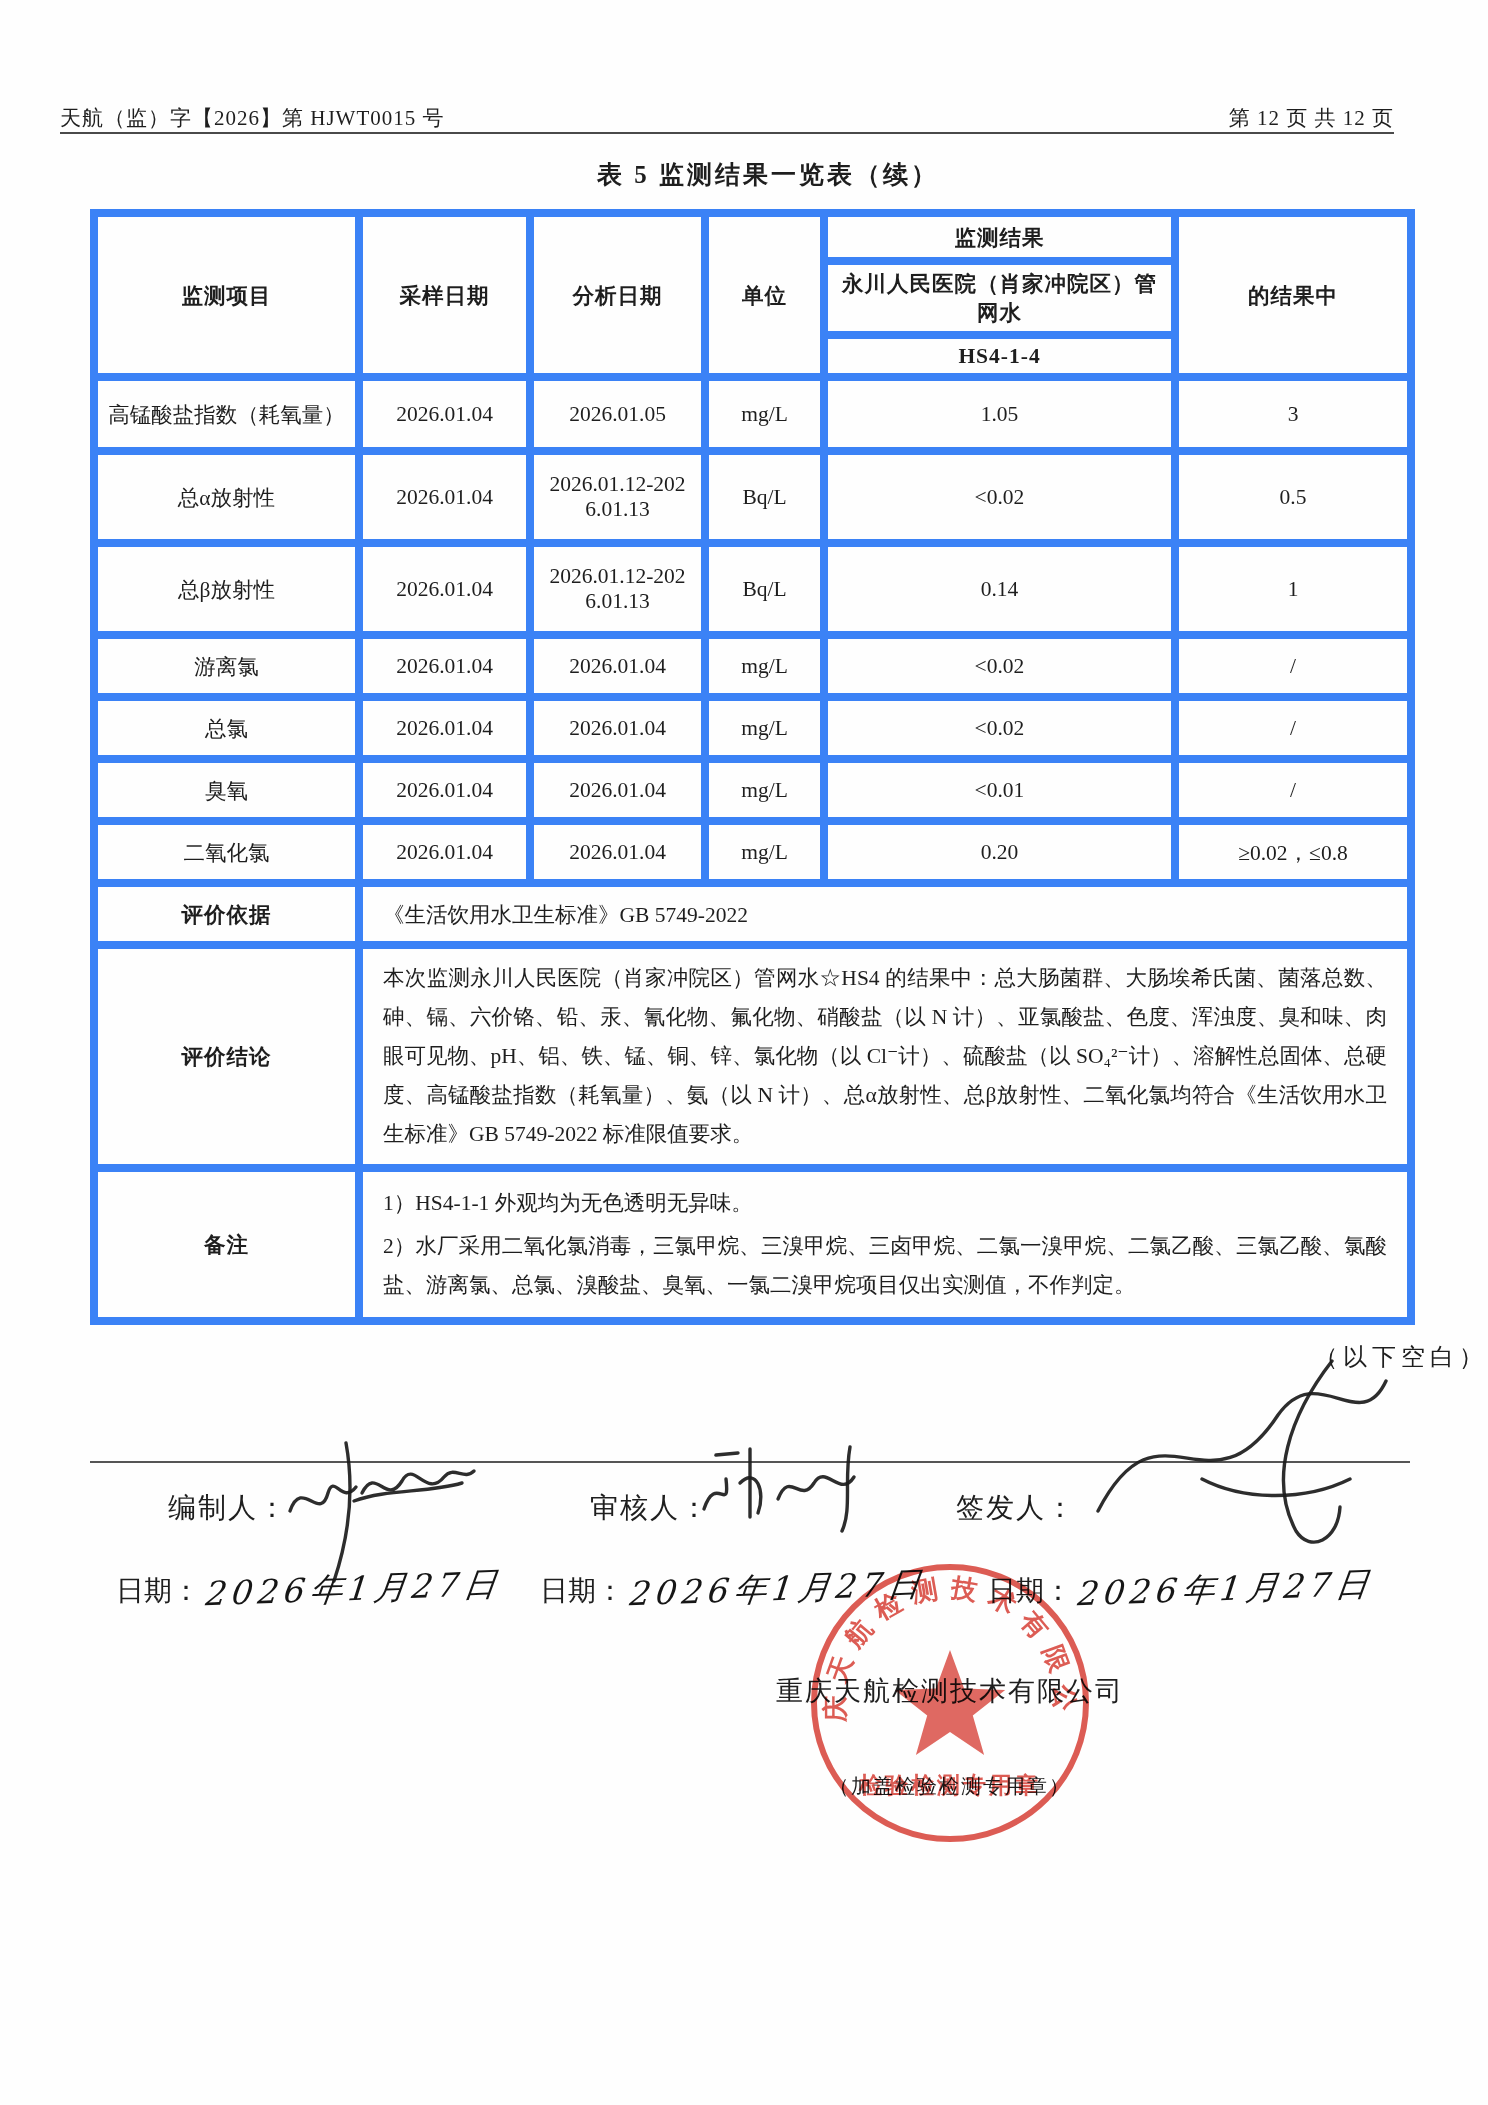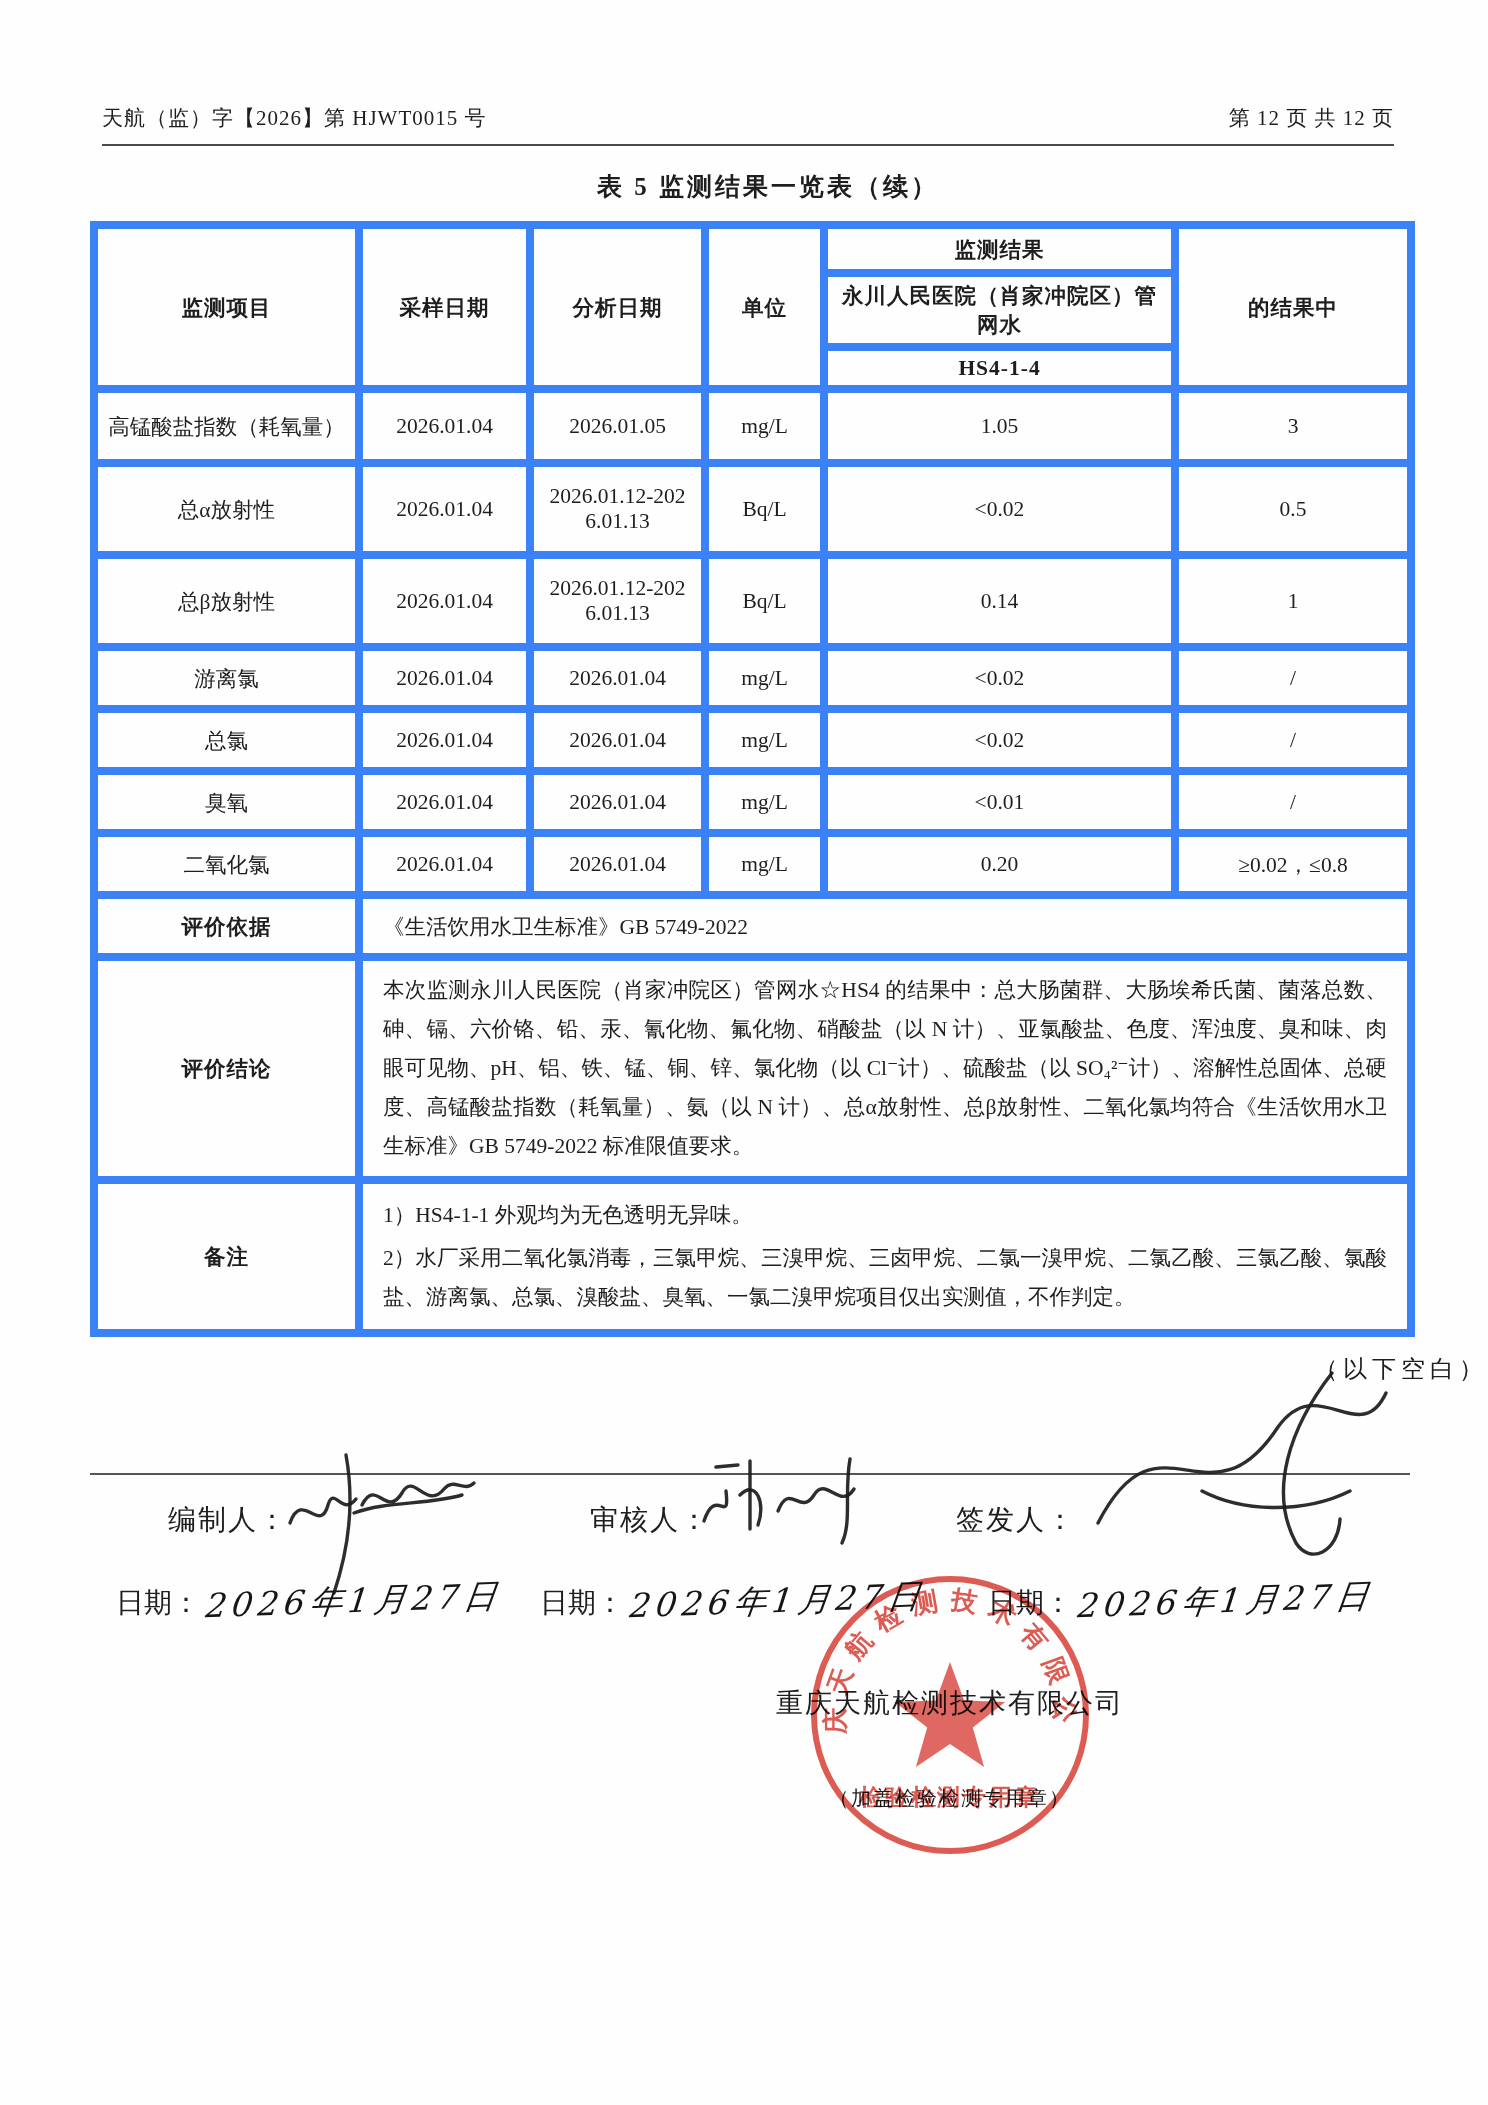--- a/index.html
+++ b/index.html
@@ -4,21 +4,21 @@
 <style>
   html,body { margin:0; padding:0; background:#d8d8d8; }
   .page {
     position:relative; width:1488px; height:2105px; margin:0 auto;
     background:#fefefe; overflow:hidden;
     font-family:"Liberation Serif","DejaVu Serif",serif; color:#1e1e1e;
   }
   
   .doc-header {
     display:flex; justify-content:space-between; align-items:flex-end;
-    margin:0 94px 0 102px; padding-top:104px; padding-bottom:12px;
+    margin:0 94px 0 60px; padding-top:104px; 
     border-bottom:2px solid #4a4a4a; font-size:21px; letter-spacing:1px;
   }
   .doc-title {
     text-align:center; font-size:25px; font-weight:700;
     margin-top:24px; letter-spacing:3px;margin-left:48px;
   }
   
   table.results {
     border-collapse:collapse; table-layout:fixed;
     margin:18px 0 0 90px; width:1317px;

